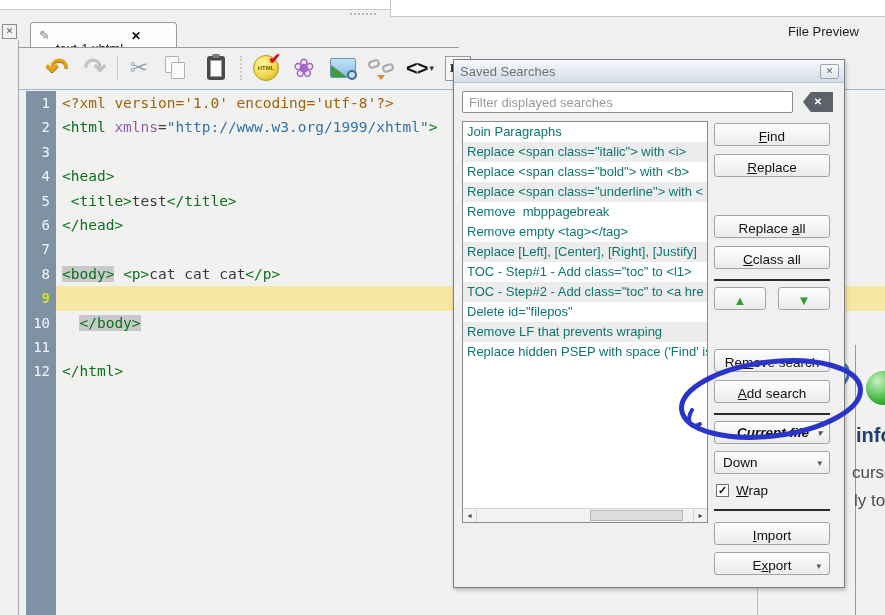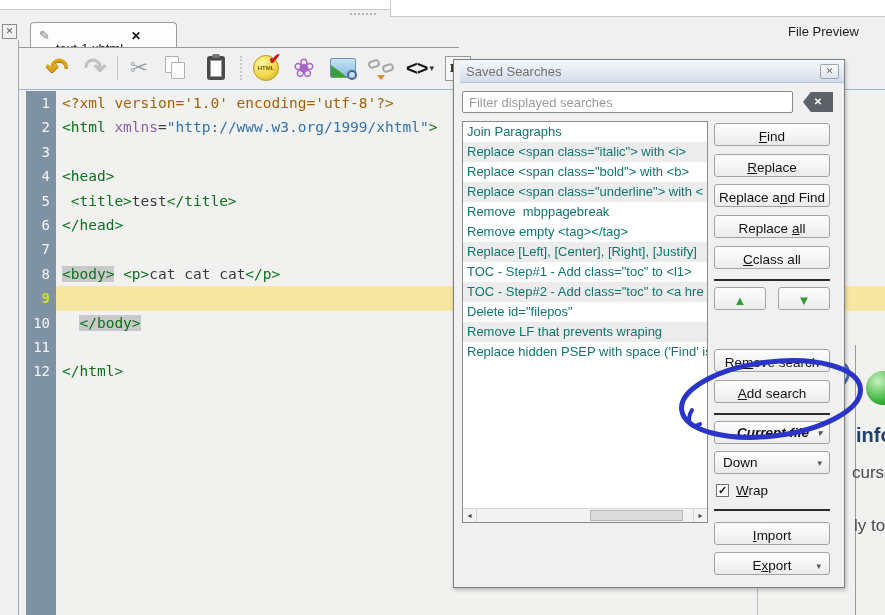--- a/index.html
+++ b/index.html
@@ -66,27 +66,27 @@
   .seg-str { color:#3173ad; }
   .seg-txt { color:#3a3a3a; }
   .seg-pln { color:#444; }
   .seg-taghl { color:#0c701c; background:#c9c9c9; }
 
   
   .right-vline { position:absolute; left:855px; top:345px; width:1px; height:270px; background:#9a9a9a; }
   .below-vline { position:absolute; left:757px; top:588px; width:1px; height:27px; background:#bdbdbd; }
   .bg-info  { position:absolute; left:856px; top:424px; font-size:20px; font-weight:bold; color:#22406e; white-space:nowrap; }
   .bg-line1 { position:absolute; left:852px; top:463px; font-size:17px; color:#4a4a4a; white-space:nowrap; }
-  .bg-line2 { position:absolute; left:854px; top:516px; font-size:17px; color:#4a4a4a; white-space:nowrap; }
+  .bg-line2 { position:absolute; left:854px; top:491px; font-size:17px; color:#4a4a4a; white-space:nowrap; }
   .green-sphere { position:absolute; left:866px; top:371px; width:34px; height:34px; border-radius:50%; background:radial-gradient(circle at 35% 30%, #c9f2c0, #3db53d 60%, #157a15); }
   .paste-bg-icon { position:absolute; left:830px; top:362px; width:26px; height:36px; }
 
   
   .dialog { position:absolute; left:453px; top:59px; width:392px; height:529px; background:#f0f0f0; border:1px solid #7e7e7e; box-shadow:1px 2px 4px rgba(0,0,0,.25); z-index:20; }
-  .dtitle { position:relative; height:23px; background:linear-gradient(#f6f9fc,#d3dde9); border-bottom:1px solid #b8c4d2; display:flex; align-items:center; padding:0 6px;margin-left:6px; }
+  .dtitle { position:relative; height:23px; background:linear-gradient(#f6f9fc,#d3dde9); border-bottom:1px solid #b8c4d2; display:flex; align-items:center; padding:0 6px; }
   .dtitle .txt { font-size:13px; color:#707070; }
   .dclose { position:absolute; right:5px; top:4px; width:19px; height:15px; border:1px solid #9aa4b0; border-radius:2px; background:linear-gradient(#fdfdfd,#dde3e9); color:#666; font-size:9px; line-height:13px; text-align:center; }
 
   .filter-input { position:absolute; left:8px; top:31px; width:331px; height:22px; border:1px solid #8a8a8a; border-radius:2px; background:#fff; font-size:13px; padding:0 6px; color:#222; font-family:"Liberation Sans", sans-serif; }
   .filter-input::placeholder { color:#9a9a9a; }
   .clear-filter { position:absolute; left:349px; top:32px; width:30px; height:20px; background:#5d6268; clip-path:polygon(26% 0, 100% 0, 100% 100%, 26% 100%, 0 50%); color:#fff; font-size:10px; font-weight:bold; line-height:20px; text-align:center; }
 
   .slist { position:absolute; left:8px; top:61px; width:246px; height:402px; background:#fff; border:1px solid #8a8a8a; overflow:hidden; }
   .srow { height:20px; line-height:20px; font-size:13px; color:#0f766e; padding-left:4px; white-space:pre; overflow:hidden; }
   .srow.alt { background:#ececec; }
@@ -239,21 +239,20 @@
       <div class="srow">Replace hidden PSEP with space ('Find' is</div>
       <div class="hscroll">
       <span class="hs-arrow hs-left">◂</span>
       <span class="hs-arrow hs-right">▸</span>
       <span class="hs-thumb"></span>
     </div>
   </div>
 
   <button class="dbtn" style="top:63px;"><span></span><span class="mn">F</span><span>ind</span></button>
   <button class="dbtn" style="top:94px;"><span></span><span class="mn">R</span><span>eplace</span></button>
-  <button class="dbtn" style="top:124px;"><span>Replace a</span><span class="mn">n</span><span>d Find</span></button>
   <button class="dbtn" style="top:155px;"><span>Replace </span><span class="mn">a</span><span>ll</span></button>
   <button class="dbtn" style="top:186px;"><span></span><span class="mn">C</span><span>class all</span></button>
 
   <div class="dsep" style="top:219px;"></div>
 
   <button class="dbtn halfbtn" style="top:227px;left:260px;"><span class="tri-up">▲</span></button>
   <button class="dbtn halfbtn" style="top:227px;left:324px;"><span class="tri-down">▼</span></button>
 
   <button class="dbtn" style="top:289px;"><span>Re</span><span class="mn">m</span><span>ove search</span></button>
   <button class="dbtn" style="top:320px;"><span></span><span class="mn">A</span><span>dd search</span></button>

